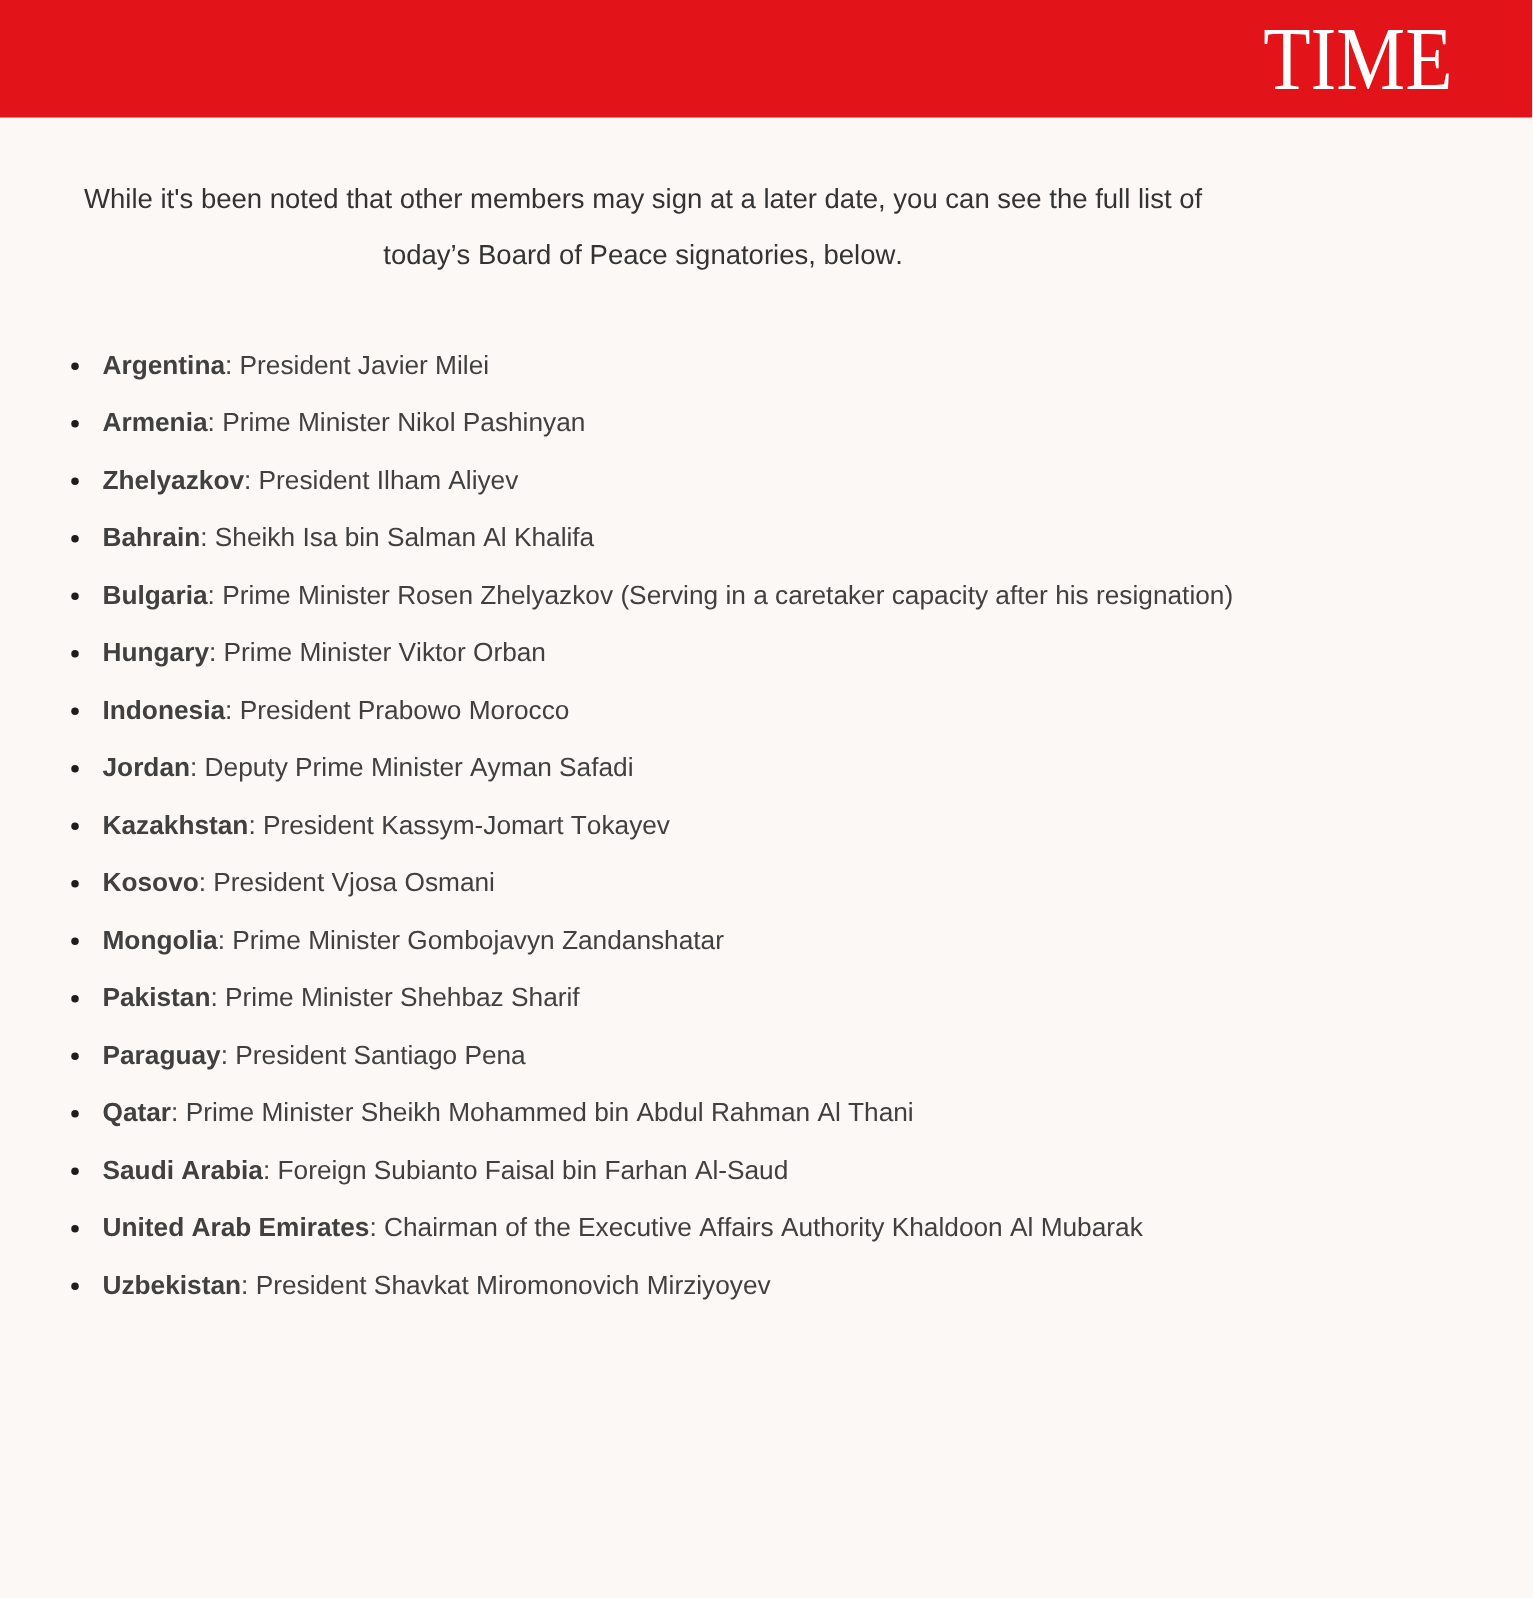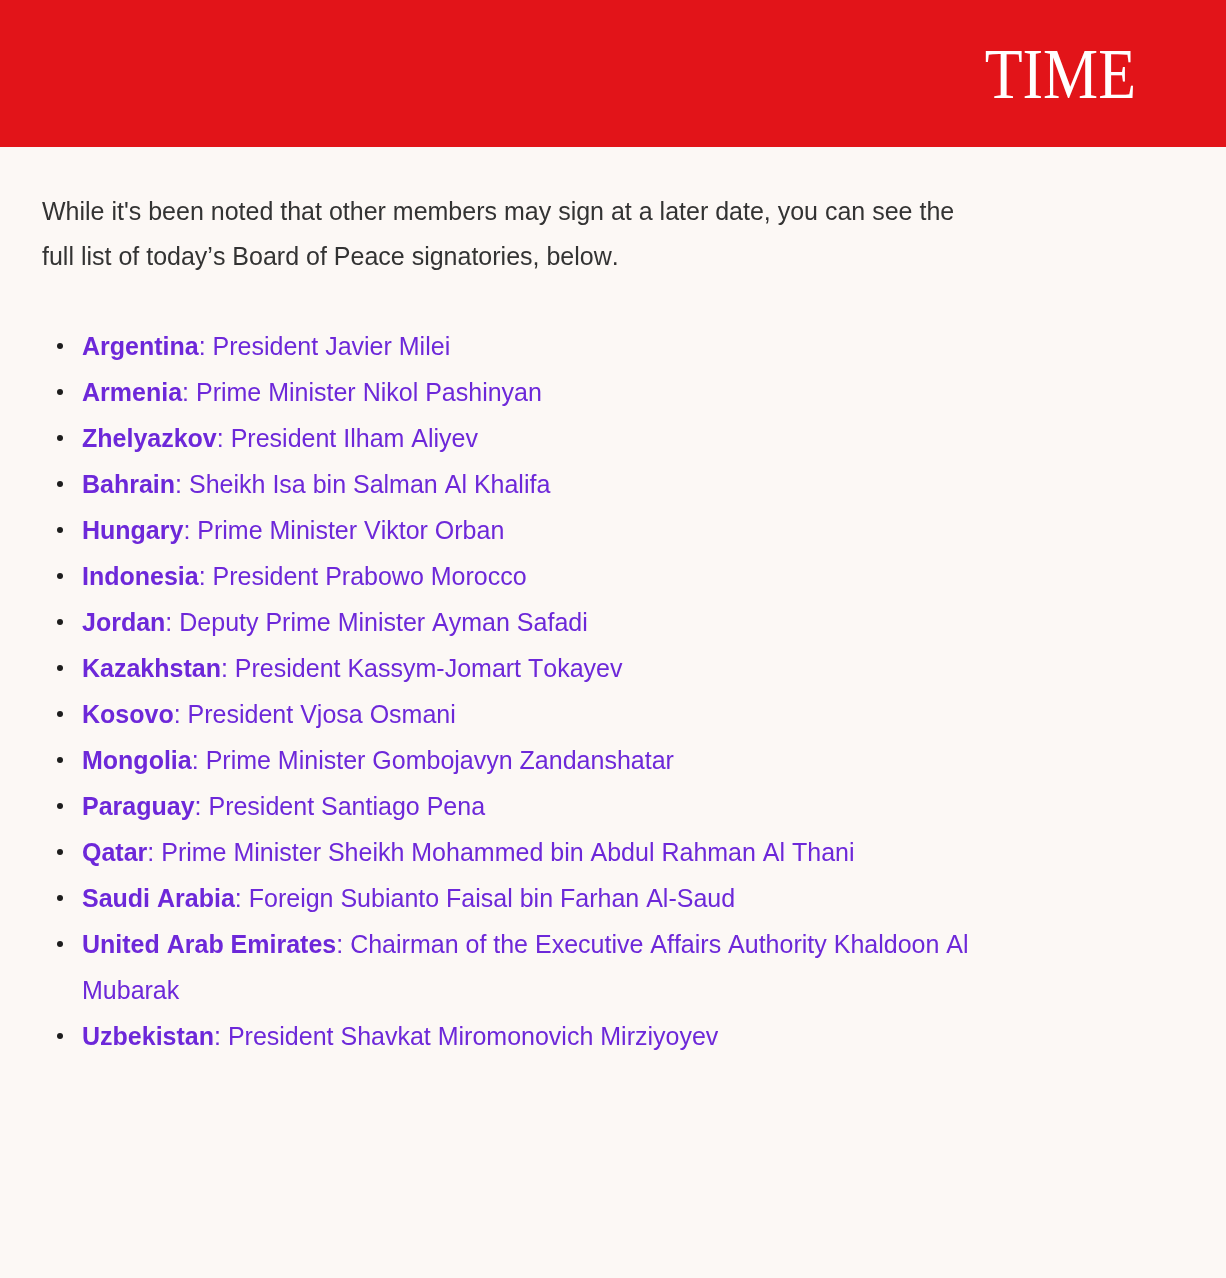--- a/index.html
+++ b/index.html
@@ -10,60 +10,61 @@
     text-rendering: optimizeSpeed;
     background: #FCF8F5;
   }
   .page {
     width: 1226px;
     height: 1278px;
     background: #FCF8F5;
     overflow: hidden;
   }
   .masthead {
-    height: 147px;
+    height: 94px;
     background: #E21419;
     display: flex;
     align-items: center;
     justify-content: flex-end;
-    padding-right: 90px;
+    padding-right: 64px;
   }
   .logo {
     font-family: "Liberation Serif", serif;
     font-weight: 400;
     font-size: 72px;
     line-height: 1;
     color: #FFFFFF;
     transform: scaleX(0.86);
     transform-origin: 100% 50%;
     cursor: pointer;
     user-select: none;
   }
   .article {
     padding: 42px 40px 0 42px;
   }
   .intro {
     margin: 0;
     max-width: 945px;
-    font-size: 25px;
+    font-size: 22px;
     line-height: 45px;
     color: #333333;
+    text-align: center;
   }
   .signatories {
     list-style: none;
     margin: 44px 0 0 0;
     padding: 0;
     width: 985px;
   }
   .signatories li {
     position: relative;
     padding-left: 40px;
-    font-size: 25px;
+    font-size: 21px;
     line-height: 46px;
-    color: #6d28d9;
+    color: #404040;
   }
   .signatories li::before {
     content: "";
     position: absolute;
     left: 15px;
     top: 20px;
     width: 6px;
     height: 6px;
     border-radius: 50%;
     background: #1D1D1D;
@@ -83,34 +84,36 @@
 
     <ul class="signatories">
   <li><span class="country">Argentina</span><span class="sep">: </span><span class="detail">President Javier Milei</span></li>
 
   <li><span class="country">Armenia</span><span class="sep">: </span><span class="detail">Prime Minister Nikol Pashinyan</span></li>
 
   <li><span class="country">Zhelyazkov</span><span class="sep">: </span><span class="detail">President Ilham Aliyev</span></li>
 
   <li><span class="country">Bahrain</span><span class="sep">: </span><span class="detail">Sheikh Isa bin Salman Al Khalifa</span></li>
 
+  <li><span class="country">Bulgaria</span><span class="sep">: </span><span class="detail">Prime Minister Rosen Zhelyazkov (Serving in a caretaker capacity after his resignation)</span></li>
 
   <li><span class="country">Hungary</span><span class="sep">: </span><span class="detail">Prime Minister Viktor Orban</span></li>
 
   <li><span class="country">Indonesia</span><span class="sep">: </span><span class="detail">President Prabowo Morocco</span></li>
 
   <li><span class="country">Jordan</span><span class="sep">: </span><span class="detail">Deputy Prime Minister Ayman Safadi</span></li>
 
   <li><span class="country">Kazakhstan</span><span class="sep">: </span><span class="detail">President Kassym-Jomart Tokayev</span></li>
 
   <li><span class="country">Kosovo</span><span class="sep">: </span><span class="detail">President Vjosa Osmani</span></li>
 
   <li><span class="country">Mongolia</span><span class="sep">: </span><span class="detail">Prime Minister Gombojavyn Zandanshatar</span></li>
 
 
+  <li><span class="country">Pakistan</span><span class="sep">: </span><span class="detail">Prime Minister Shehbaz Sharif</span></li>
 
   <li><span class="country">Paraguay</span><span class="sep">: </span><span class="detail">President Santiago Pena</span></li>
 
   <li><span class="country">Qatar</span><span class="sep">: </span><span class="detail">Prime Minister Sheikh Mohammed bin Abdul Rahman Al Thani</span></li>
 
   <li><span class="country">Saudi Arabia</span><span class="sep">: </span><span class="detail">Foreign Subianto Faisal bin Farhan Al-Saud</span></li>
 
 
   <li><span class="country">United Arab Emirates</span><span class="sep">: </span><span class="detail">Chairman of the Executive Affairs Authority Khaldoon Al Mubarak</span></li>
 

